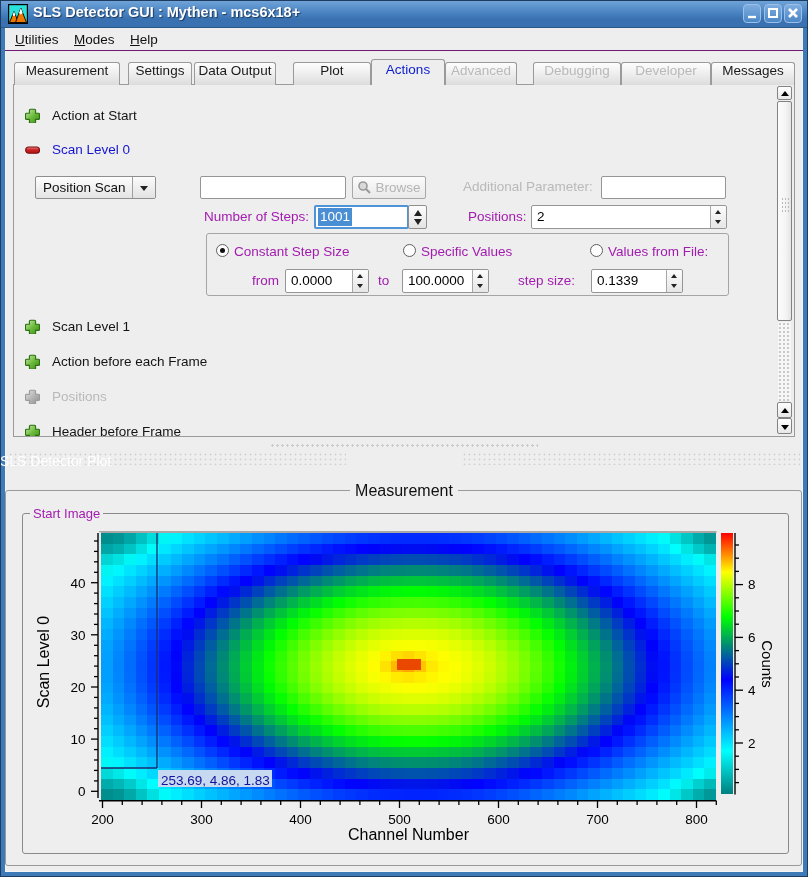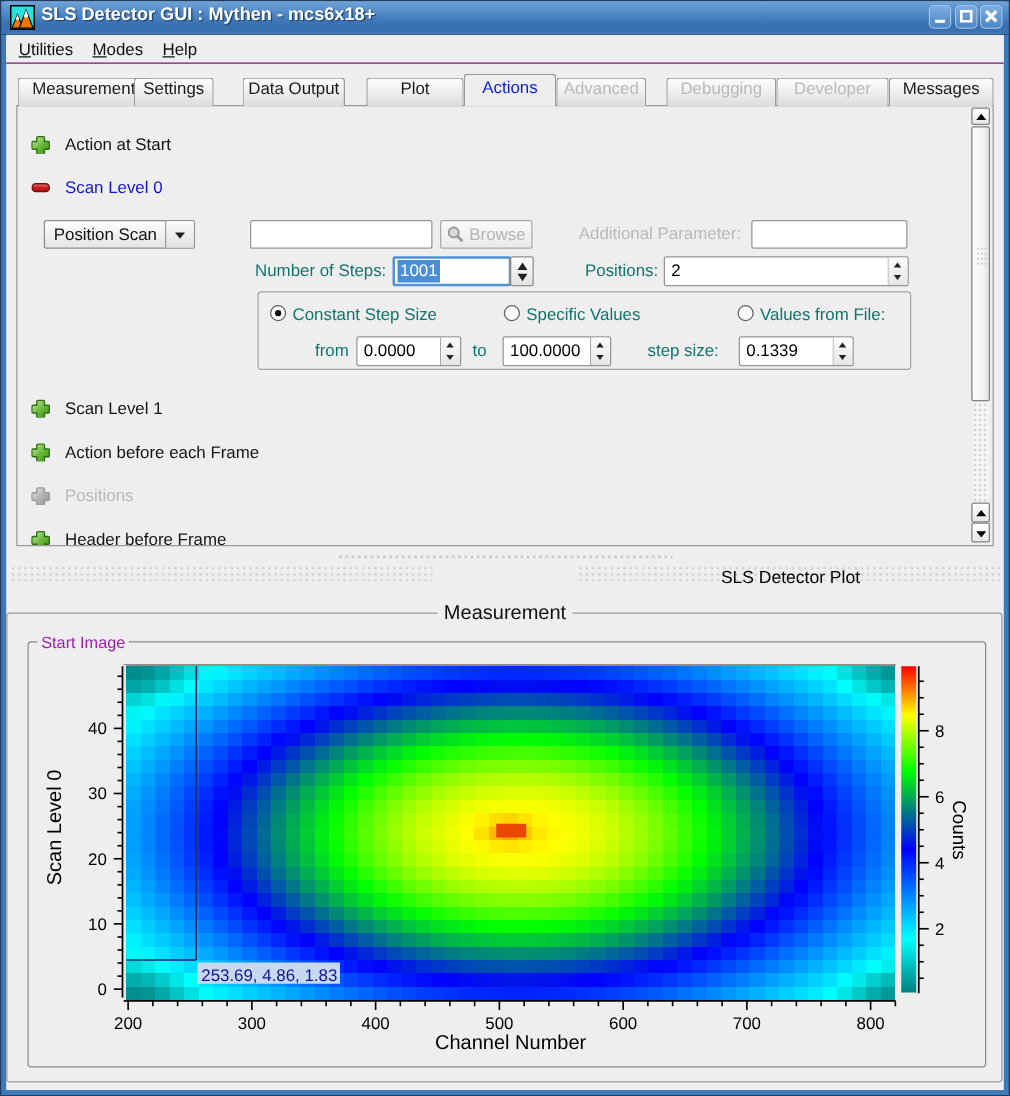--- a/index.html
+++ b/index.html
@@ -45,27 +45,27 @@
   font-size:13.5px;color:#b4b4b4;text-align:center}
 .spin{position:absolute;background:#fff;border:1px solid #969696;border-radius:2px;font-size:13.5px;color:#000}
 .spin .num{position:absolute;left:5px;top:3px}
 .sparr{position:absolute;right:0;top:0;bottom:0;width:16px;border-left:1px solid #a8a8a8;
   background:linear-gradient(#fcfcfc,#e6e6e6);border-radius:0 2px 2px 0}
 .ua{position:absolute;left:4px;top:4px;width:0;height:0;border-left:3.5px solid transparent;border-right:3.5px solid transparent;border-bottom:4.5px solid #222}
 .da{position:absolute;left:4px;bottom:4px;width:0;height:0;border-left:3.5px solid transparent;border-right:3.5px solid transparent;border-top:4.5px solid #222}
 .gbox{position:absolute;border:1px solid #a5a5a5;border-radius:3px}
 .radio{position:absolute;width:13px;height:13px;border-radius:50%;border:1.5px solid #606060;background:#fdfdfd;box-sizing:border-box}
 .rdot{position:absolute;left:2.5px;top:2.5px;width:5px;height:5px;border-radius:50%;background:#111}
-.lbl{position:absolute;font-size:13.5px;color:#0f766e;white-space:nowrap}
+.lbl{position:absolute;font-size:13.5px;color:#a21caf;white-space:nowrap}
 .lbl.dis2{color:#b9b9b9}
 #split1{position:absolute;left:270px;top:443px;width:268px;height:5px;
   background:radial-gradient(#c9c9c9 28%,transparent 32%) 0 0/5px 5px}
 .dotband{position:absolute;top:452px;height:13px;
   background:radial-gradient(#cecece 25%,transparent 30%) 0 0/5px 5px}
-#plotlabel{position:absolute;left:0;top:453px;width:688px;text-align:right;font-size:14px;color:#000000}
+#plotlabel{position:absolute;left:0;top:453px;width:688px;text-align:left;font-size:14px;color:#ffffff}
 #mgroup{position:absolute;left:5px;top:490px;width:797px;height:376px;border:1px solid #9a9a9a;border-radius:3px}
 #mtitle{position:absolute;left:350px;top:482px;width:108px;text-align:center;font-size:16px;color:#111;background:#eeeeee}
 #sgroup{position:absolute;left:22px;top:513px;width:767px;height:341px;border:1px solid #8a8a8a;border-radius:3px}
 #stitle{position:absolute;left:30px;top:506px;font-size:13px;color:#a21caf;background:#eeeeee;padding:0 3px}
 #plot{position:absolute;left:0;top:0}
 </style></head><body>
 <div id="win"></div>
 <div id="titlebar"></div>
 <svg id="ticon" width="20" height="20" viewBox="0 0 20 20">
     <rect x="0.5" y="0.5" width="19" height="19" fill="#2ae2dc" stroke="#000" stroke-width="1.4"></rect>
@@ -84,21 +84,21 @@
 <div class="tbtn" style="left:784px"><svg width="16" height="17">
       <path d="M4 4 L12 12 M12 4 L4 12" stroke="#fff" stroke-width="2.6"></path>
     </svg></div>
 <div id="menubar">
     <span class="mitem" style="left:10px"><u>U</u>tilities</span>
     <span class="mitem" style="left:69px"><u>M</u>odes</span>
     <span class="mitem" style="left:125px"><u>H</u>elp</span>
   </div>
 <div id="tabs">
     <div class="tab " style="left:14px;width:106px">Measurement</div>
-    <div class="tab " style="left:107px;width:64px">Settings</div>
+    <div class="tab " style="left:128px;width:64px">Settings</div>
     <div class="tab " style="left:194px;width:82px">Data Output</div>
     <div class="tab " style="left:293px;width:78px">Plot</div>
     <div class="tab sel" style="left:371px;width:74px">Actions</div>
     <div class="tab dis" style="left:445px;width:72px">Advanced</div>
     <div class="tab dis" style="left:533px;width:88px">Debugging</div>
     <div class="tab dis" style="left:621px;width:90px">Developer</div>
     <div class="tab " style="left:711px;width:84px">Messages</div>
   </div>
 <div id="pane">
     <div id="view">

